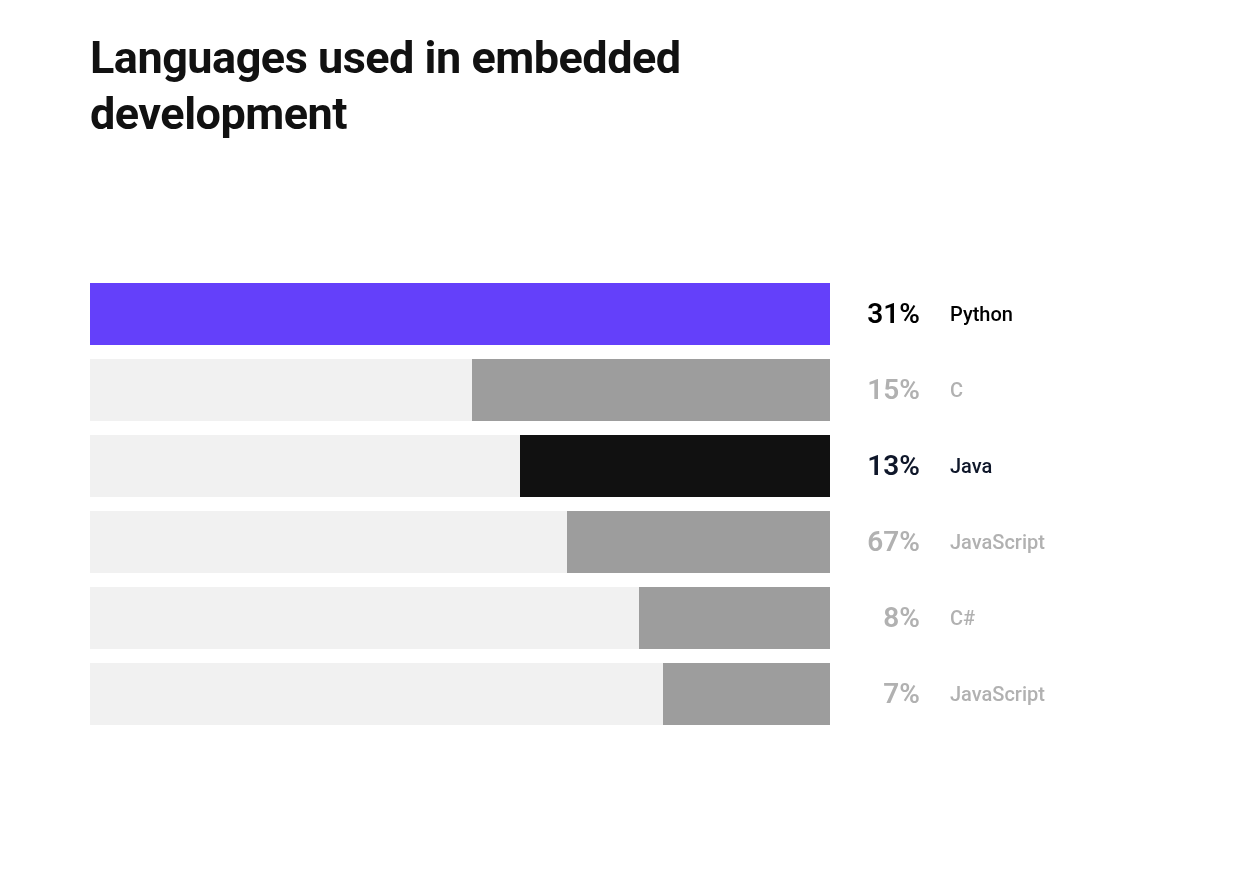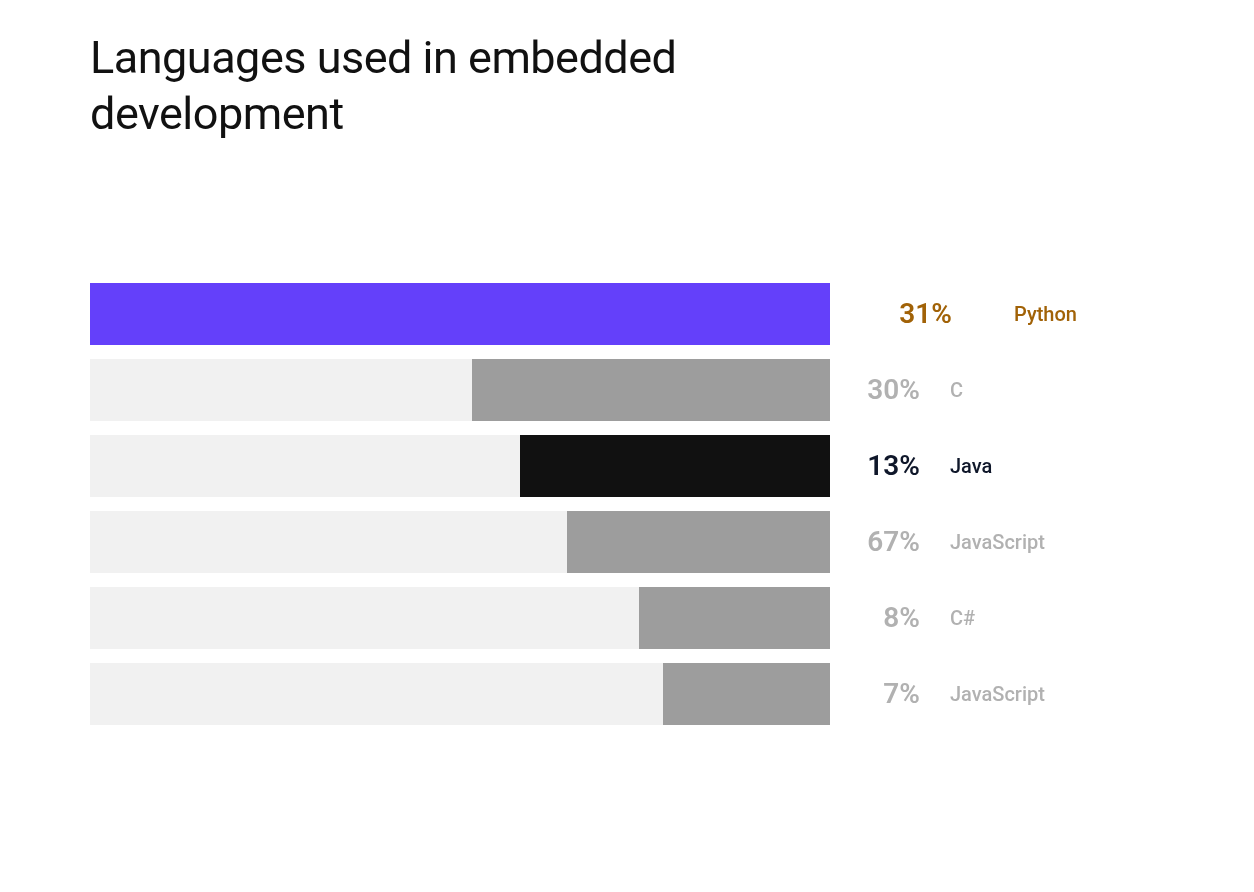--- a/index.html
+++ b/index.html
@@ -9,21 +9,21 @@
     }
     body {
       font-family: -apple-system, BlinkMacSystemFont, "Segoe UI", Roboto, Helvetica, Arial, sans-serif;
       background: #ffffff;
       width: 1254px;
       height: 892px;
       padding: 30px 90px 0 90px;
     }
     .chart-title {
       font-size: 45px;
-      font-weight: 400;
+      font-weight: 700;
       color: #111111;
       line-height: 1.25;
       letter-spacing: -0.5px;
       margin-bottom: 140px;
       max-width: 720px;
     }
     .chart-rows {
       display: flex;
       flex-direction: column;
       gap: 14px;
@@ -54,22 +54,21 @@
       padding-right: 30px;
       flex-shrink: 0;
     }
     .name-label {
       font-size: 20px;
       font-weight: 500;
       flex-shrink: 0;
     }
     .style-highlight .value-label,
     .style-highlight .name-label {
-      color: #a16207;
-      margin-left: 32px;
+      color: #000000;
     }
     .style-highlight .bar-fill {
       background: #6440fa;
     }
     .style-muted .value-label,
     .style-muted .name-label {
       color: #b1b1b1;
     }
     .style-muted .bar-fill {
       background: #9d9d9d;
@@ -95,21 +94,21 @@
     </div>
     <div class="value-label">31%</div>
     <div class="name-label">Python</div>
   </div>
 
 
   <div class="chart-row style-muted">
     <div class="bar-track">
       <div class="bar-fill" style="width: 48.3871%;"></div>
     </div>
-    <div class="value-label">30%</div>
+    <div class="value-label">15%</div>
     <div class="name-label">C</div>
   </div>
 
   <div class="chart-row style-bold">
     <div class="bar-track">
       <div class="bar-fill" style="width: 41.9355%;"></div>
     </div>
     <div class="value-label">13%</div>
     <div class="name-label">Java</div>
   </div>

